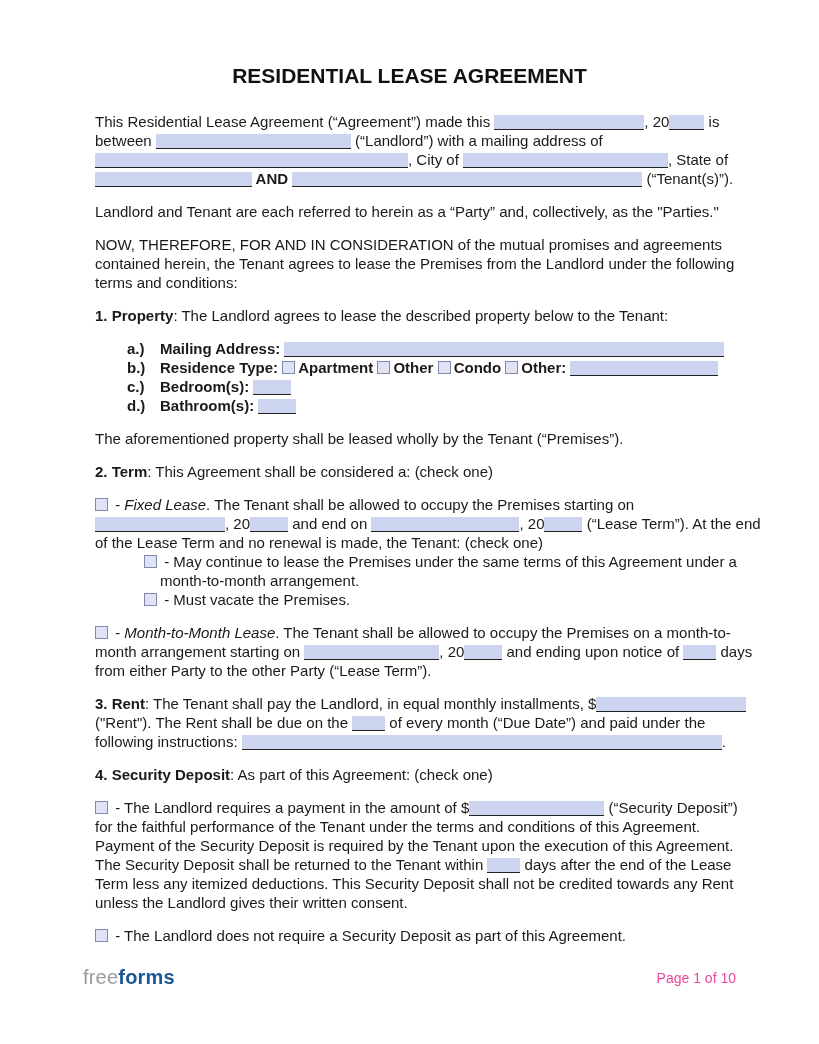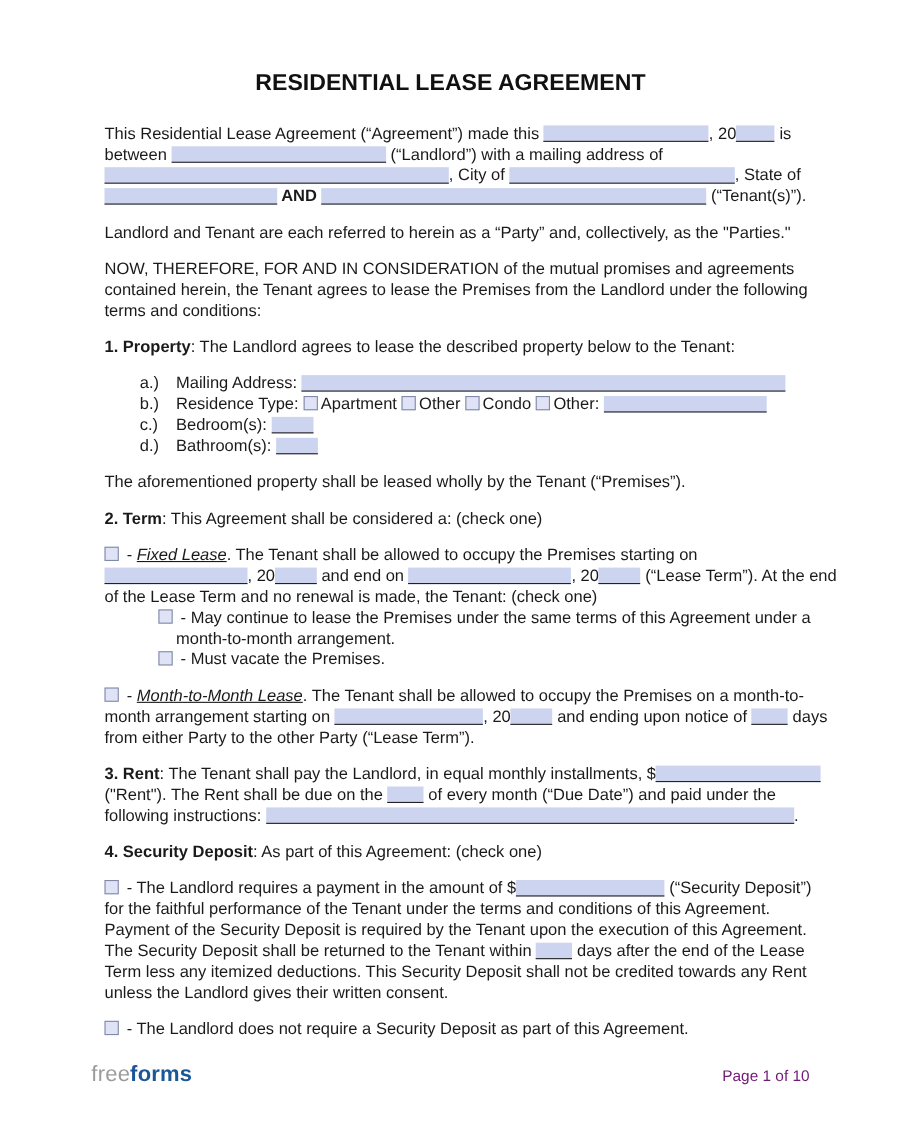--- a/index.html
+++ b/index.html
@@ -16,49 +16,49 @@
   .title {
     margin:0 0 24px 0;
     text-align:center;
     font-size:21px; line-height:24px;
     font-weight:bold;
     color:#111;
   }
   .para { margin:0 0 14px 12px; }
   .ln { white-space:nowrap; }
   .b { font-weight:bold; }
-  .iu { font-style:italic; text-decoration:underline; }
+  .iu { font-style:italic; }
   .field {
     display:inline-block;
     height:14px;
     background:#cdd4f0;
     border-bottom:1px solid #222;
     vertical-align:-3px;
   }
   .cb {
     display:inline-block;
     width:11px; height:11px;
     background:#dfe3f5;
     border:1px solid #8089a8;
     vertical-align:-1px;
     margin-right:3px;
   }
-  .li { padding-left:32px; white-space:nowrap; }
+  .li { padding-left:32px; white-space:nowrap;font-weight:bold; }
   .li-label { display:inline-block; width:33px; }
   .ind-cb { padding-left:49px; }
   .ind-txt { padding-left:65px; }
   .footer {
     position:absolute;
     left:83px; right:83px; bottom:56px;
     display:flex; justify-content:space-between; align-items:flex-end;
   }
   .logo { font-size:20px; line-height:22px; letter-spacing:0.2px;text-align:center; }
   .logo-free { color:#9b9b9b; font-weight:normal; }
   .logo-forms { color:#1b5697; font-weight:bold; }
-  .pagenum { font-size:14px; color:#701a75; }
+  .pagenum { font-size:14px; color:#ec4899; }
 </style>
 </head>
 <body>
 
 <div class="page">
   <div class="content">
 
     <h1 class="title">RESIDENTIAL LEASE AGREEMENT</h1>
 
     <div class="para">

